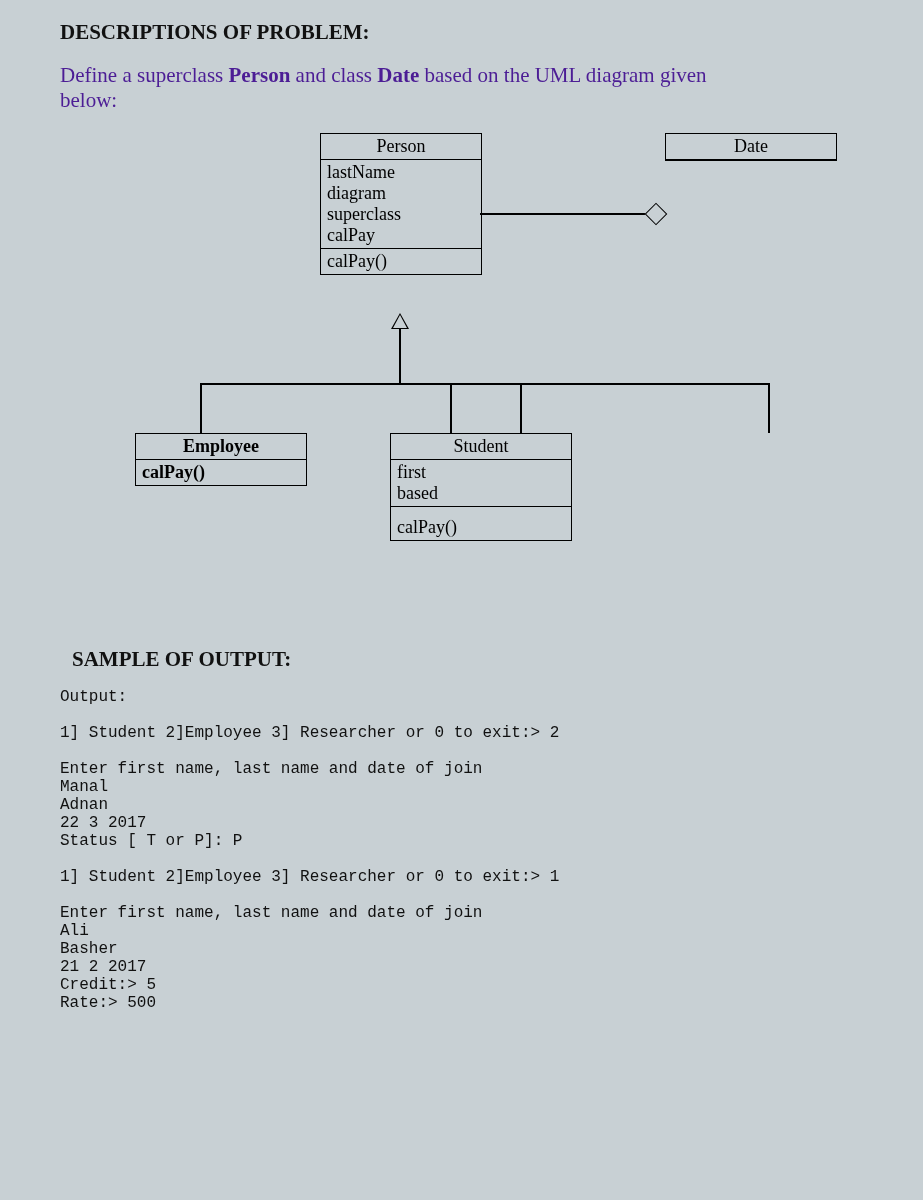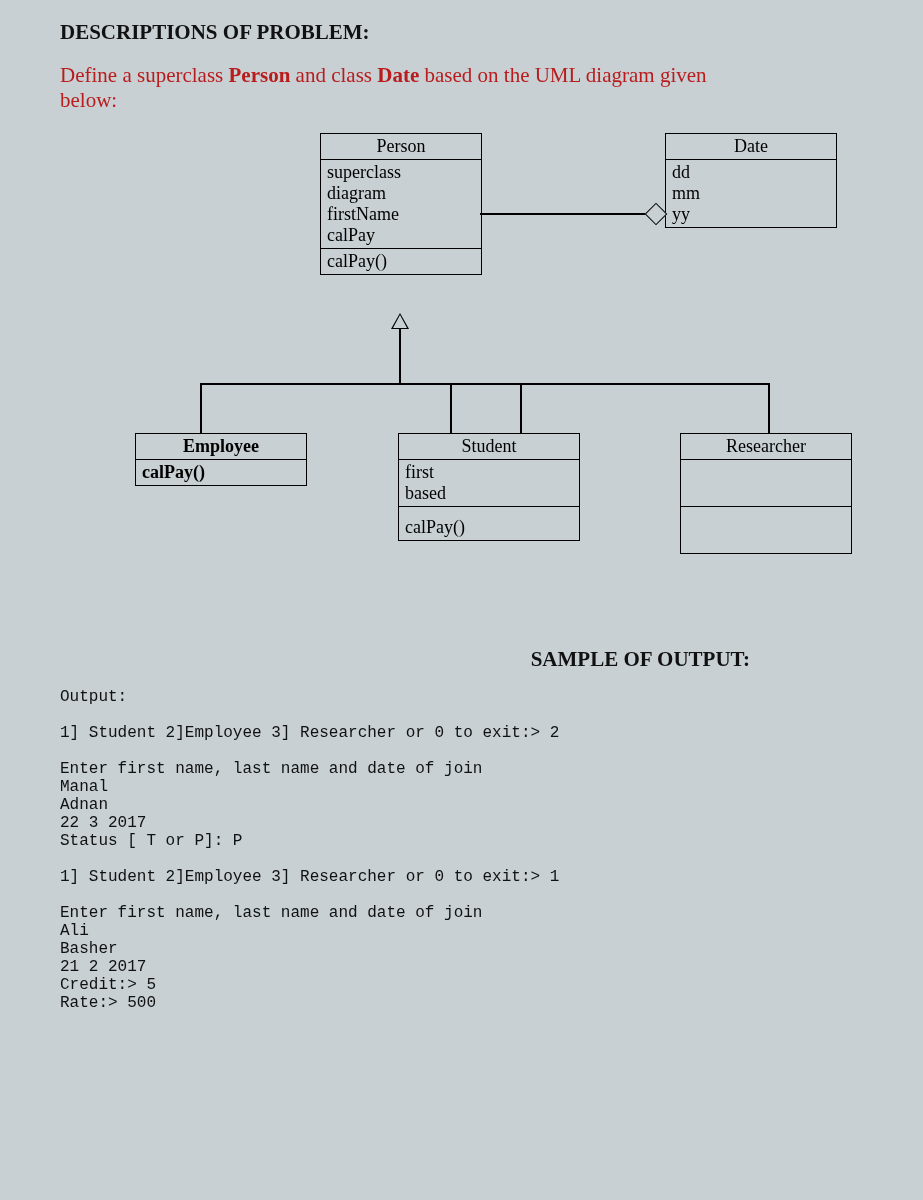--- a/index.html
+++ b/index.html
@@ -15,21 +15,21 @@
     width: 810px;
   }
   .heading {
     font-weight: bold;
     font-size: 21px;
     margin-bottom: 18px;
     color: #111;
   }
   .instruction {
     font-size: 21px;
-    color: #b91c1c;
+    color: #4c1d95;
     margin-bottom: 20px;
   }
   .instruction b { font-weight: bold; }
 
   .diagram {
     position: relative;
     width: 800px;
     height: 490px;
     margin: 10px 0 20px 0;
   }
@@ -79,21 +79,20 @@
     border: 1.5px solid #000;
     background: #c8d0d4;
     transform: rotate(45deg);
   }
 
   .outheading {
     font-weight: bold;
     font-size: 21px;
     margin: 24px 0 16px 12px;
     color: #111;
-    text-align: right;
   }
   .output {
     font-family: "Courier New", monospace;
     font-size: 16px;
     white-space: pre-wrap;
     color: #111;
   }
 </style>
 </head>
 <body>
@@ -104,37 +103,32 @@
 
   <div class="instruction">
     <span>Define a superclass </span><b>Person</b><span> and class </span><b>Date</b><span> based on the UML diagram given below:</span>
   </div>
 
   <div class="diagram">
 
     <div class="uml" style="left:260px; top:0px; width:160px;">
       <div class="title">Person</div>
       <div class="attrs">
+        <div>lastName</div>
+        <div>diagram</div>
         <div>superclass</div>
-        <div>diagram</div>
-        <div>firstName</div>
         <div>calPay</div>
       </div>
       <div class="ops">
         <div>calPay()</div>
       </div>
     </div>
 
     <div class="uml" style="left:605px; top:0px; width:170px;">
       <div class="title">Date</div>
-      <div class="attrs" style="border-bottom:none;">
-        <div>dd</div>
-        <div>mm</div>
-        <div>yy</div>
-      </div>
     </div>
 
     <div class="line" style="left:420px; top:80px; width:170px; height:1.5px;"></div>
     <div class="diamond" style="left:588px; top:73px;"></div>
 
     <div class="arrowhead" style="left:331px; top:180px;"></div>
     <div class="line" style="left:339px; top:196px; width:1.5px; height:54px;"></div>
 
     <div class="line" style="left:140px; top:250px; width:570px; height:1.5px;"></div>
 
@@ -143,36 +137,31 @@
     <div class="line" style="left:460px; top:250px; width:1.5px; height:50px;"></div>
     <div class="line" style="left:708px; top:250px; width:1.5px; height:50px;"></div>
 
     <div class="uml" style="left:75px; top:300px; width:170px;font-weight:bold;">
       <div class="title">Employee</div>
       <div class="ops">
         <div>calPay()</div>
       </div>
     </div>
 
-    <div class="uml" style="left:330px; top:300px; width:180px;margin-left:8px;">
+    <div class="uml" style="left:330px; top:300px; width:180px;">
       <div class="title">Student</div>
       <div class="attrs">
         <div>first</div>
         <div>based</div>
       </div>
       <div class="ops" style="padding-top:10px;">
         <div>calPay()</div>
       </div>
     </div>
 
-    <div class="uml" style="left:620px; top:300px; width:170px;">
-      <div class="title">Researcher</div>
-      <div class="attrs">&nbsp;<br>&nbsp;</div>
-      <div class="ops">&nbsp;<br>&nbsp;</div>
-    </div>
 
   </div>
 
   <div class="outheading">SAMPLE OF OUTPUT:</div>
 
   <div class="output">Output:
 
 1] Student 2]Employee 3] Researcher or 0 to exit:&gt; 2
 
 Enter first name, last name and date of join

